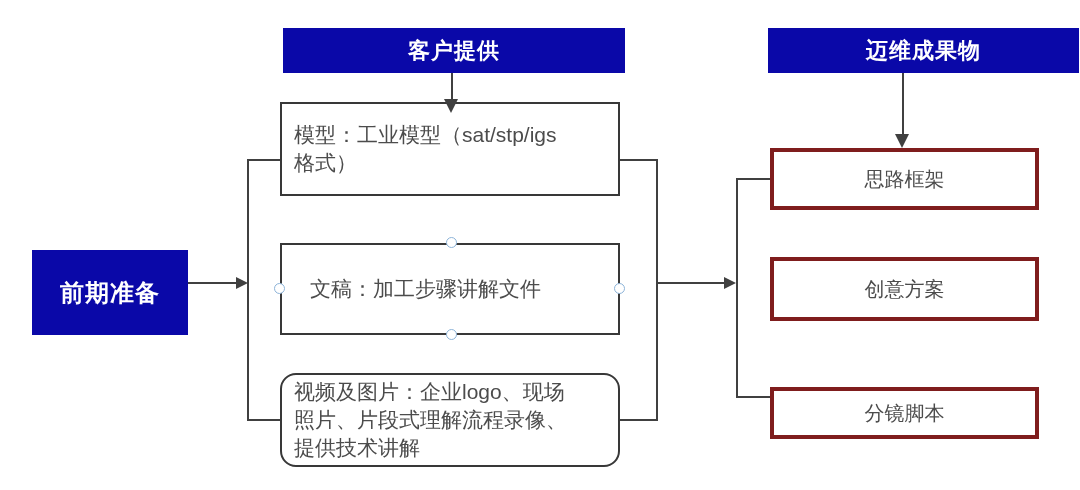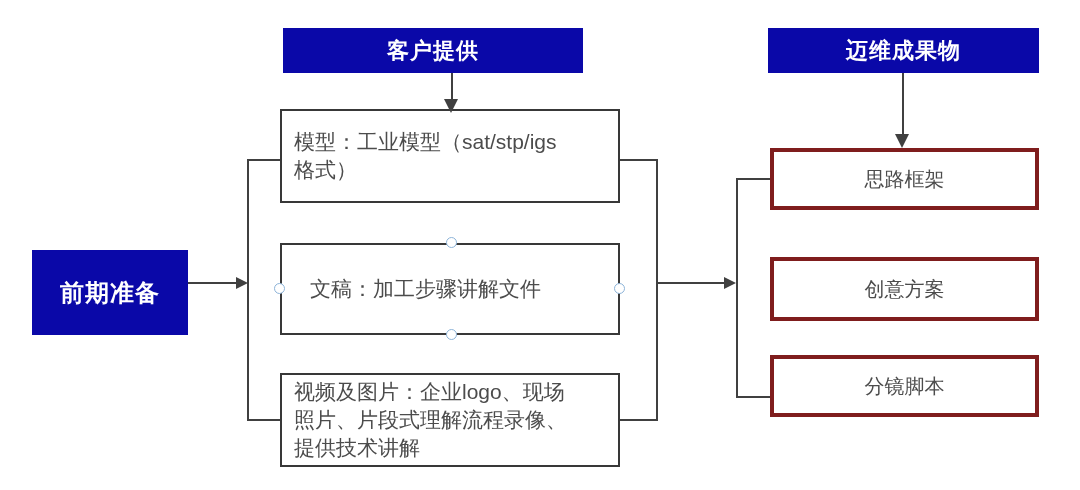--- a/index.html
+++ b/index.html
@@ -22,56 +22,56 @@
     color: #ffffff;
     font-weight: bold;
     display: flex;
     align-items: center;
     justify-content: center;
     text-align: center;
     letter-spacing: 1px;
   }
   .start-node { left: 32px; top: 250px; width: 156px; height: 85px; font-size: 24px; }
   .header-node { font-size: 22px; }
-  .header-customer { left: 283px; top: 28px; width: 300px; height: 45px; }
-  .header-deliverable { left: 768px; top: 28px; width: 271px; height: 45px; }
+  .header-customer { left: 283px; top: 28px; width: 342px; height: 45px; }
+  .header-deliverable { left: 768px; top: 28px; width: 311px; height: 45px; }
 
   
   .white-box {
     position: absolute;
     background: #ffffff;
     box-sizing: border-box;
     display: flex;
     align-items: center;
     color: var(--text, #4c4c4c);
   }
   .mid-box {
     left: 280px;
     width: 340px;
     border: 2.5px solid #383838;
     padding: 4px 12px;
     font-size: 21px;
     line-height: 1.33;
     text-align: left;
     white-space: pre-line;
   }
-  .mid-box-1 { top: 109px; height: 94px; }
+  .mid-box-1 { top: 102px; height: 94px; }
   .mid-box-2 { top: 243px; height: 92px; padding-left: 28px; }
-  .mid-box-3 { top: 373px; height: 94px; }
+  .mid-box-3 { top: 373px; height: 94px; border-radius: 16px; }
   .right-box {
     left: 770px;
     width: 269px;
     border: 4px solid #7f1d1d;
     justify-content: center;
     text-align: center;
     font-size: 20px;
   }
   .right-box-1 { top: 148px; height: 62px; }
   .right-box-2 { top: 257px; height: 64px; }
-  .right-box-3 { top: 355px; height: 62px; }
+  .right-box-3 { top: 387px; height: 52px; }
 
   
   .line {
     position: absolute;
     background: var(--connector, #404040);
   }
   .h-line { height: 2px; }
   .v-line { width: 2px; }
 
   

